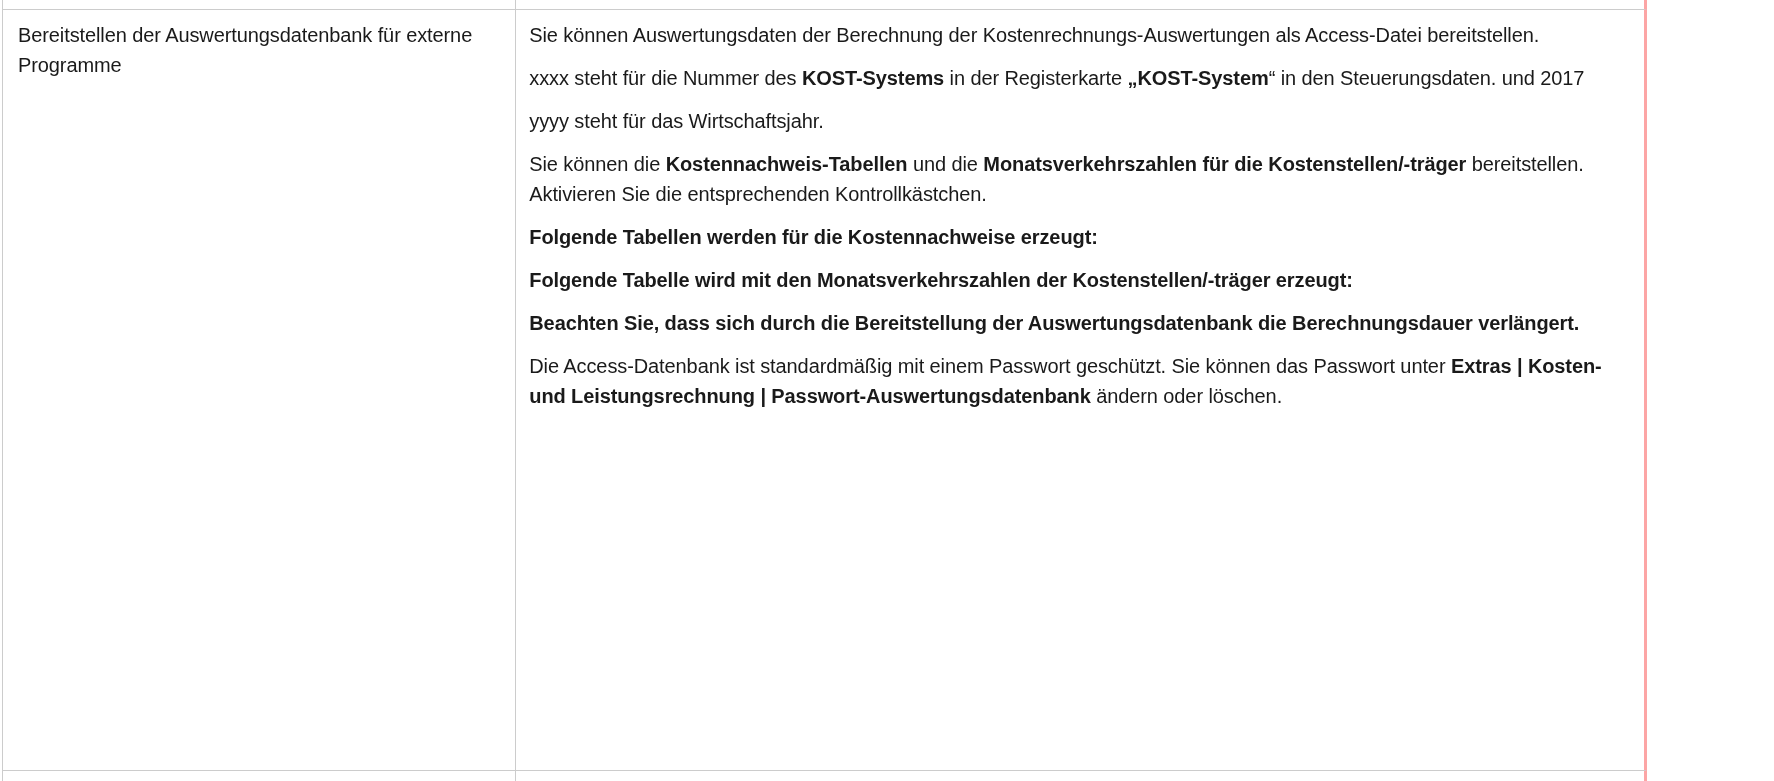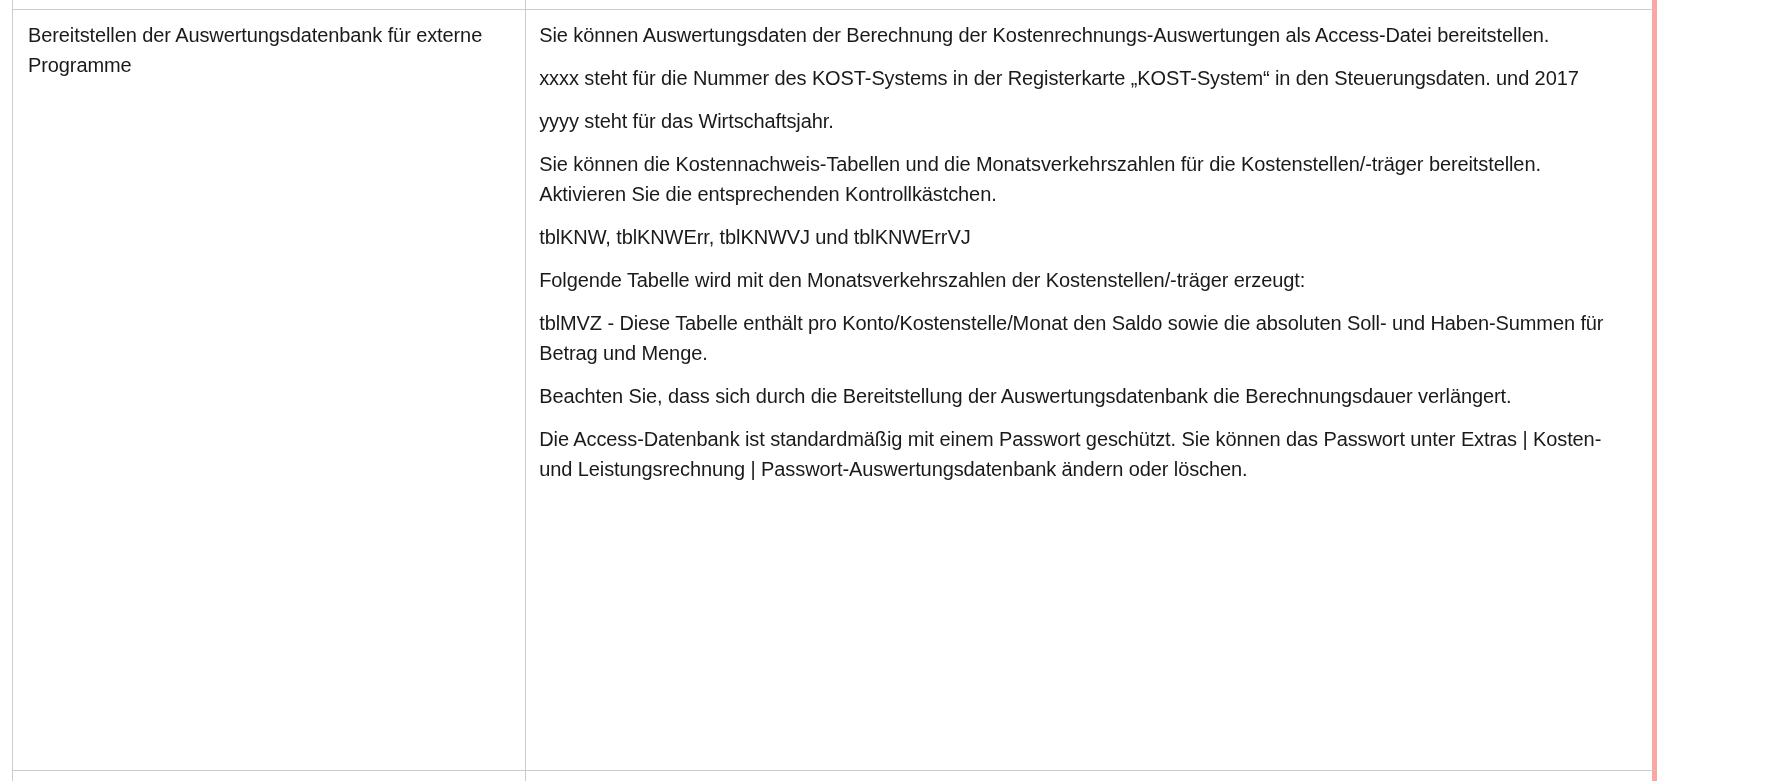--- a/index.html
+++ b/index.html
@@ -6,25 +6,25 @@
   html, body {
     margin: 0; padding: 0;
     background: #ffffff;
   }
   body {
     width: 1774px; height: 781px;
     overflow: hidden;
     font-family: "Liberation Sans", sans-serif;
     color: #1a1a1a;
   }
-  .tbl { position: absolute; top: 0; left: 12px; width: 1645px; }
+  .tbl { position: absolute; top: 0; left: 2px; width: 1645px; }
   .tr { display: flex; }
   .td { border-left: 1px solid #cccccc; background: #ffffff; }
   .td-left  { width: 552px; }
-  .td-right { width: 1217px; border-right: 5px solid #fca5a5; }
+  .td-right { width: 1217px; border-right: 3px solid #fca5a5; }
   .tr-prev  { height: 9px; }
   .tr-next  { height: 10px; }
   .tr-main .td {
     border-top: 1px solid #cccccc;
     border-bottom: 1px solid #cccccc;
     height: 762px;
   }
   .cell-title {
     padding: 10px 18px 0 15px;
     font-size: 20px;
@@ -33,21 +33,21 @@
   }
   .cell-content {
     padding: 10px 28px 0 13px;
   }
   .para {
     margin: 0 0 13px 0;
     font-size: 20px;
     line-height: 30px;
     letter-spacing: -0.1px;
   }
-  .seg.bold { font-weight: 400; margin-top: 14px; }
+  .seg.bold { font-weight: 700; margin-top: 14px; }
 </style>
 </head>
 <body>
 
 <div class="tbl">
 
   <div class="tr tr-prev">
     <div class="td td-left"></div>
     <div class="td td-right"></div>
   </div>
@@ -55,23 +55,22 @@
   <div class="tr tr-main">
     <div class="td td-left">
       <div class="cell-title">Bereitstellen der Auswertungsdatenbank für externe Programme</div>
     </div>
     <div class="td td-right">
       <div class="cell-content" id="paragraphs">
           <p class="para"><span class="seg">Sie können Auswertungsdaten der Berechnung der Kostenrechnungs-Auswertungen als Access-Datei bereitstellen.</span></p>
           <p class="para"><span class="seg">xxxx steht für die Nummer des </span><span class="seg bold">KOST-Systems</span><span class="seg"> in der Registerkarte </span><span class="seg bold">„KOST-System</span><span class="seg">“ in den Steuerungsdaten. und 2017</span></p>
           <p class="para"><span class="seg">yyyy steht für das Wirtschaftsjahr.</span></p>
           <p class="para"><span class="seg">Sie können die </span><span class="seg bold">Kostennachweis-Tabellen</span><span class="seg"> und die </span><span class="seg bold">Monatsverkehrszahlen für die Kostenstellen/-träger</span><span class="seg"> bereitstellen. Aktivieren Sie die entsprechenden Kontrollkästchen.</span></p>
-          <p class="para"><span class="seg">tblKNW, tblKNWErr, tblKNWVJ und tblKNWErrVJ</span></p>
+          <p class="para"><span class="seg bold">Folgende Tabellen werden für die Kostennachweise erzeugt:</span></p>
           <p class="para"><span class="seg bold">Folgende Tabelle wird mit den Monatsverkehrszahlen der Kostenstellen/-träger erzeugt:</span></p>
-          <p class="para"><span class="seg">tblMVZ - Diese Tabelle enthält pro Konto/Kostenstelle/Monat den Saldo sowie die absoluten Soll- und Haben-Summen für Betrag und Menge.</span></p>
           <p class="para"><span class="seg bold">Beachten Sie, dass sich durch die Bereitstellung der Auswertungsdatenbank die Berechnungsdauer verlängert.</span></p>
           <p class="para"><span class="seg">Die Access-Datenbank ist standardmäßig mit einem Passwort geschützt. Sie können das Passwort unter </span><span class="seg bold">Extras | Kosten- und Leistungsrechnung | Passwort-Auswertungsdatenbank</span><span class="seg"> ändern oder löschen.</span></p>
         </div>
     </div>
   </div>
 
   <div class="tr tr-next">
     <div class="td td-left"></div>
     <div class="td td-right"></div>
   </div>

